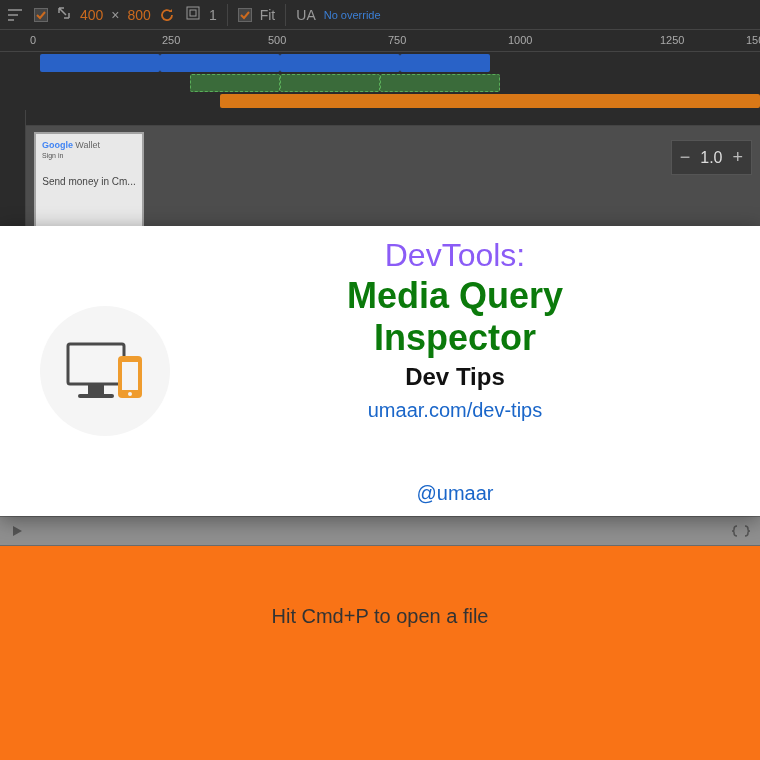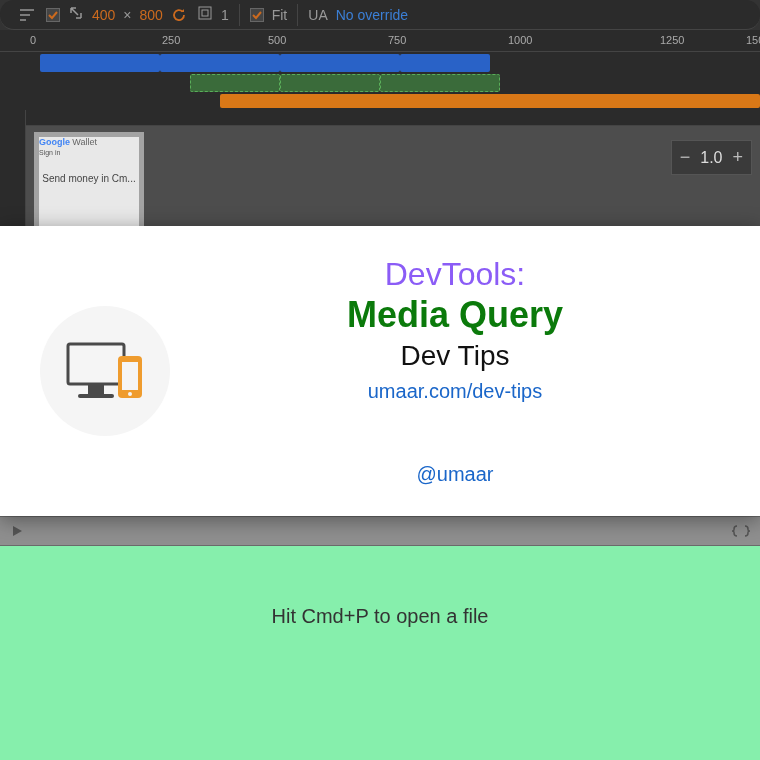--- a/index.html
+++ b/index.html
@@ -1,65 +1,65 @@
 <!DOCTYPE html>
 <html><head>
 <meta charset="utf-8">
 <style>
 * { margin: 0; padding: 0; box-sizing: border-box; }
 body { width: 760px; height: 760px; font-family: Arial, Helvetica, sans-serif; background: #333; overflow: hidden; position: relative; }
 
 
-.top-toolbar { background: #2b2b2b; height: 30px; display: flex; align-items: center; padding: 0 20px; border-bottom: 1px solid #444; gap: 10px; border-radius: 14px; }
+.top-toolbar { background: #2b2b2b; height: 30px; display: flex; align-items: center; padding: 0 8px; border-bottom: 1px solid #444; gap: 10px; }
 .top-toolbar .lines-icon svg { display: block; }
 .group { display: flex; align-items: center; gap: 8px; }
 .checkbox { width: 14px; height: 14px; background: #444; border: 1px solid #666; display: inline-flex; align-items: center; justify-content: center; }
 .checkbox svg { width: 12px; height: 12px; }
 .dim { color: #cc6a1e; font-size: 14px; font-weight: 500; }
 .dim-x { color: #999; font-size: 14px; }
 .toolbar-icon { color: #999; font-size: 14px; }
 .reload svg { display: block; }
 .ua-label { color: #999; font-size: 14px; }
-.ua-val { color: #3b7fd6; font-size: 14px; }
+.ua-val { color: #3b7fd6; font-size: 11px; }
 .sep { width: 1px; height: 22px; background: #444; }
 
 
 .ruler { background: #2b2b2b; height: 22px; position: relative; border-bottom: 1px solid #444; }
 .tick { position: absolute; top: 4px; color: #aaa; font-size: 11px; }
 
 
 .mq-area { background: #2b2b2b; height: 58px; position: relative; }
 .bar { position: absolute; height: 18px; border-radius: 2px; }
 .bar-blue { background: #2962c7; top: 2px; }
 .bar-green { background: #3a6b3a; border: 1px dashed #5aaf5a; top: 22px; }
 .bar-orange { background: #d97817; top: 42px; height: 14px; }
 
 
 .viewport { background: #4d4d4d; height: 130px; position: relative; display: flex; }
 .v-ruler { width: 26px; background: #2b2b2b; height: 100%; border-right: 1px solid #444; }
 .h-ruler { position: absolute; left: 26px; right: 0; top: 0; height: 16px; background: #2b2b2b; border-bottom: 1px solid #444; }
-.preview { position: absolute; left: 34px; top: 22px; width: 110px; height: 100px; background: #e8e8e8; border: 5px solid #a3a3a3; padding: 0; font-size: 8px; }
+.preview { position: absolute; left: 34px; top: 22px; width: 110px; height: 100px; background: #e8e8e8; border: 2px solid #a3a3a3; padding: 6px; font-size: 8px; }
 .preview .logo { color: #4285f4; font-weight: bold; font-size: 9px; }
 .preview .signin { color: #555; font-size: 7px; margin-top: 2px; }
 .preview .send { color: #444; text-align: center; margin-top: 17px; font-size: 10px; line-height: 1.2; }
 .zoom { position: absolute; right: 8px; top: 30px; background: #3a3a3a; color: #ddd; padding: 6px 8px; display: flex; align-items: center; gap: 10px; font-size: 16px; border: 1px solid #555; }
 .zoom .zbtn { font-size: 18px; color: #bbb; }
 
 
 .white-card { position: absolute; left: 0; right: 0; top: 226px; height: 290px; background: #fff; box-shadow: 0 4px 20px rgba(0,0,0,0.4); display: flex; align-items: center; padding: 0 40px; z-index: 10; }
 .card-icon { width: 130px; height: 130px; background: #f5f5f5; border-radius: 50%; display: flex; align-items: center; justify-content: center; margin-right: 20px; flex-shrink: 0; }
 .card-text { flex: 1; text-align: center; }
 .card-sub { color: #8b5cf6; font-size: 32px; font-weight: 500; }
 .card-title { color: #0b7a0b; font-size: 36px; font-weight: 700; line-height: 1.1; margin: 2px 0; }
-.card-dev { color: #111; font-size: 28px; font-weight: 400; margin-top: 6px; }
+.card-dev { color: #111; font-size: 24px; font-weight: 700; margin-top: 6px; }
 .card-links { margin-top: 8px; display: flex; justify-content: center; gap: 60px; flex-direction: column; }
 .card-link { color: #1a66c9; font-size: 20px; }
 
 
-.bottom-panel { position: absolute; top: 516px; left: 0; right: 0; bottom: 0; background: #86efac; }
+.bottom-panel { position: absolute; top: 516px; left: 0; right: 0; bottom: 0; background: #f97316; }
 .panel-top { height: 30px; background: #8f8f8f; border-bottom: 1px solid #6a6a6a; border-top: 1px solid #6a6a6a; display: flex; align-items: center; padding: 0 10px; justify-content: space-between; }
 .play-icon svg { display: block; }
 .panel-content { display: flex; align-items: center; justify-content: center; height: 140px; color: #333; font-size: 20px; }
 .bracket svg { display: block; }
 </style>
 </head>
 <body>
 
 <div class="top-toolbar">
   <span class="lines-icon">
@@ -161,20 +161,21 @@
       <rect x="28" y="48" width="16" height="10" fill="#4a4a4a"></rect>
       <rect x="18" y="58" width="36" height="4" rx="2" fill="#4a4a4a"></rect>
       <rect x="58" y="20" width="24" height="42" rx="4" fill="#ef9c2e"></rect>
       <rect x="62" y="26" width="16" height="28" fill="#f5f5f5"></rect>
       <circle cx="70" cy="58" r="2" fill="#f5f5f5"></circle>
     </svg>
   </div>
   <div class="card-text">
     <div class="card-sub">DevTools:</div>
     <div class="card-title">Media Query</div>
+    <div class="card-title">Inspector</div>
     <div class="card-dev">Dev Tips</div>
     <div class="card-links">
       <span class="card-link">umaar.com/dev-tips</span>
       <span class="card-link">@umaar</span>
     </div>
   </div>
 </div>
 
 <div class="bottom-panel">
   <div class="panel-top">

